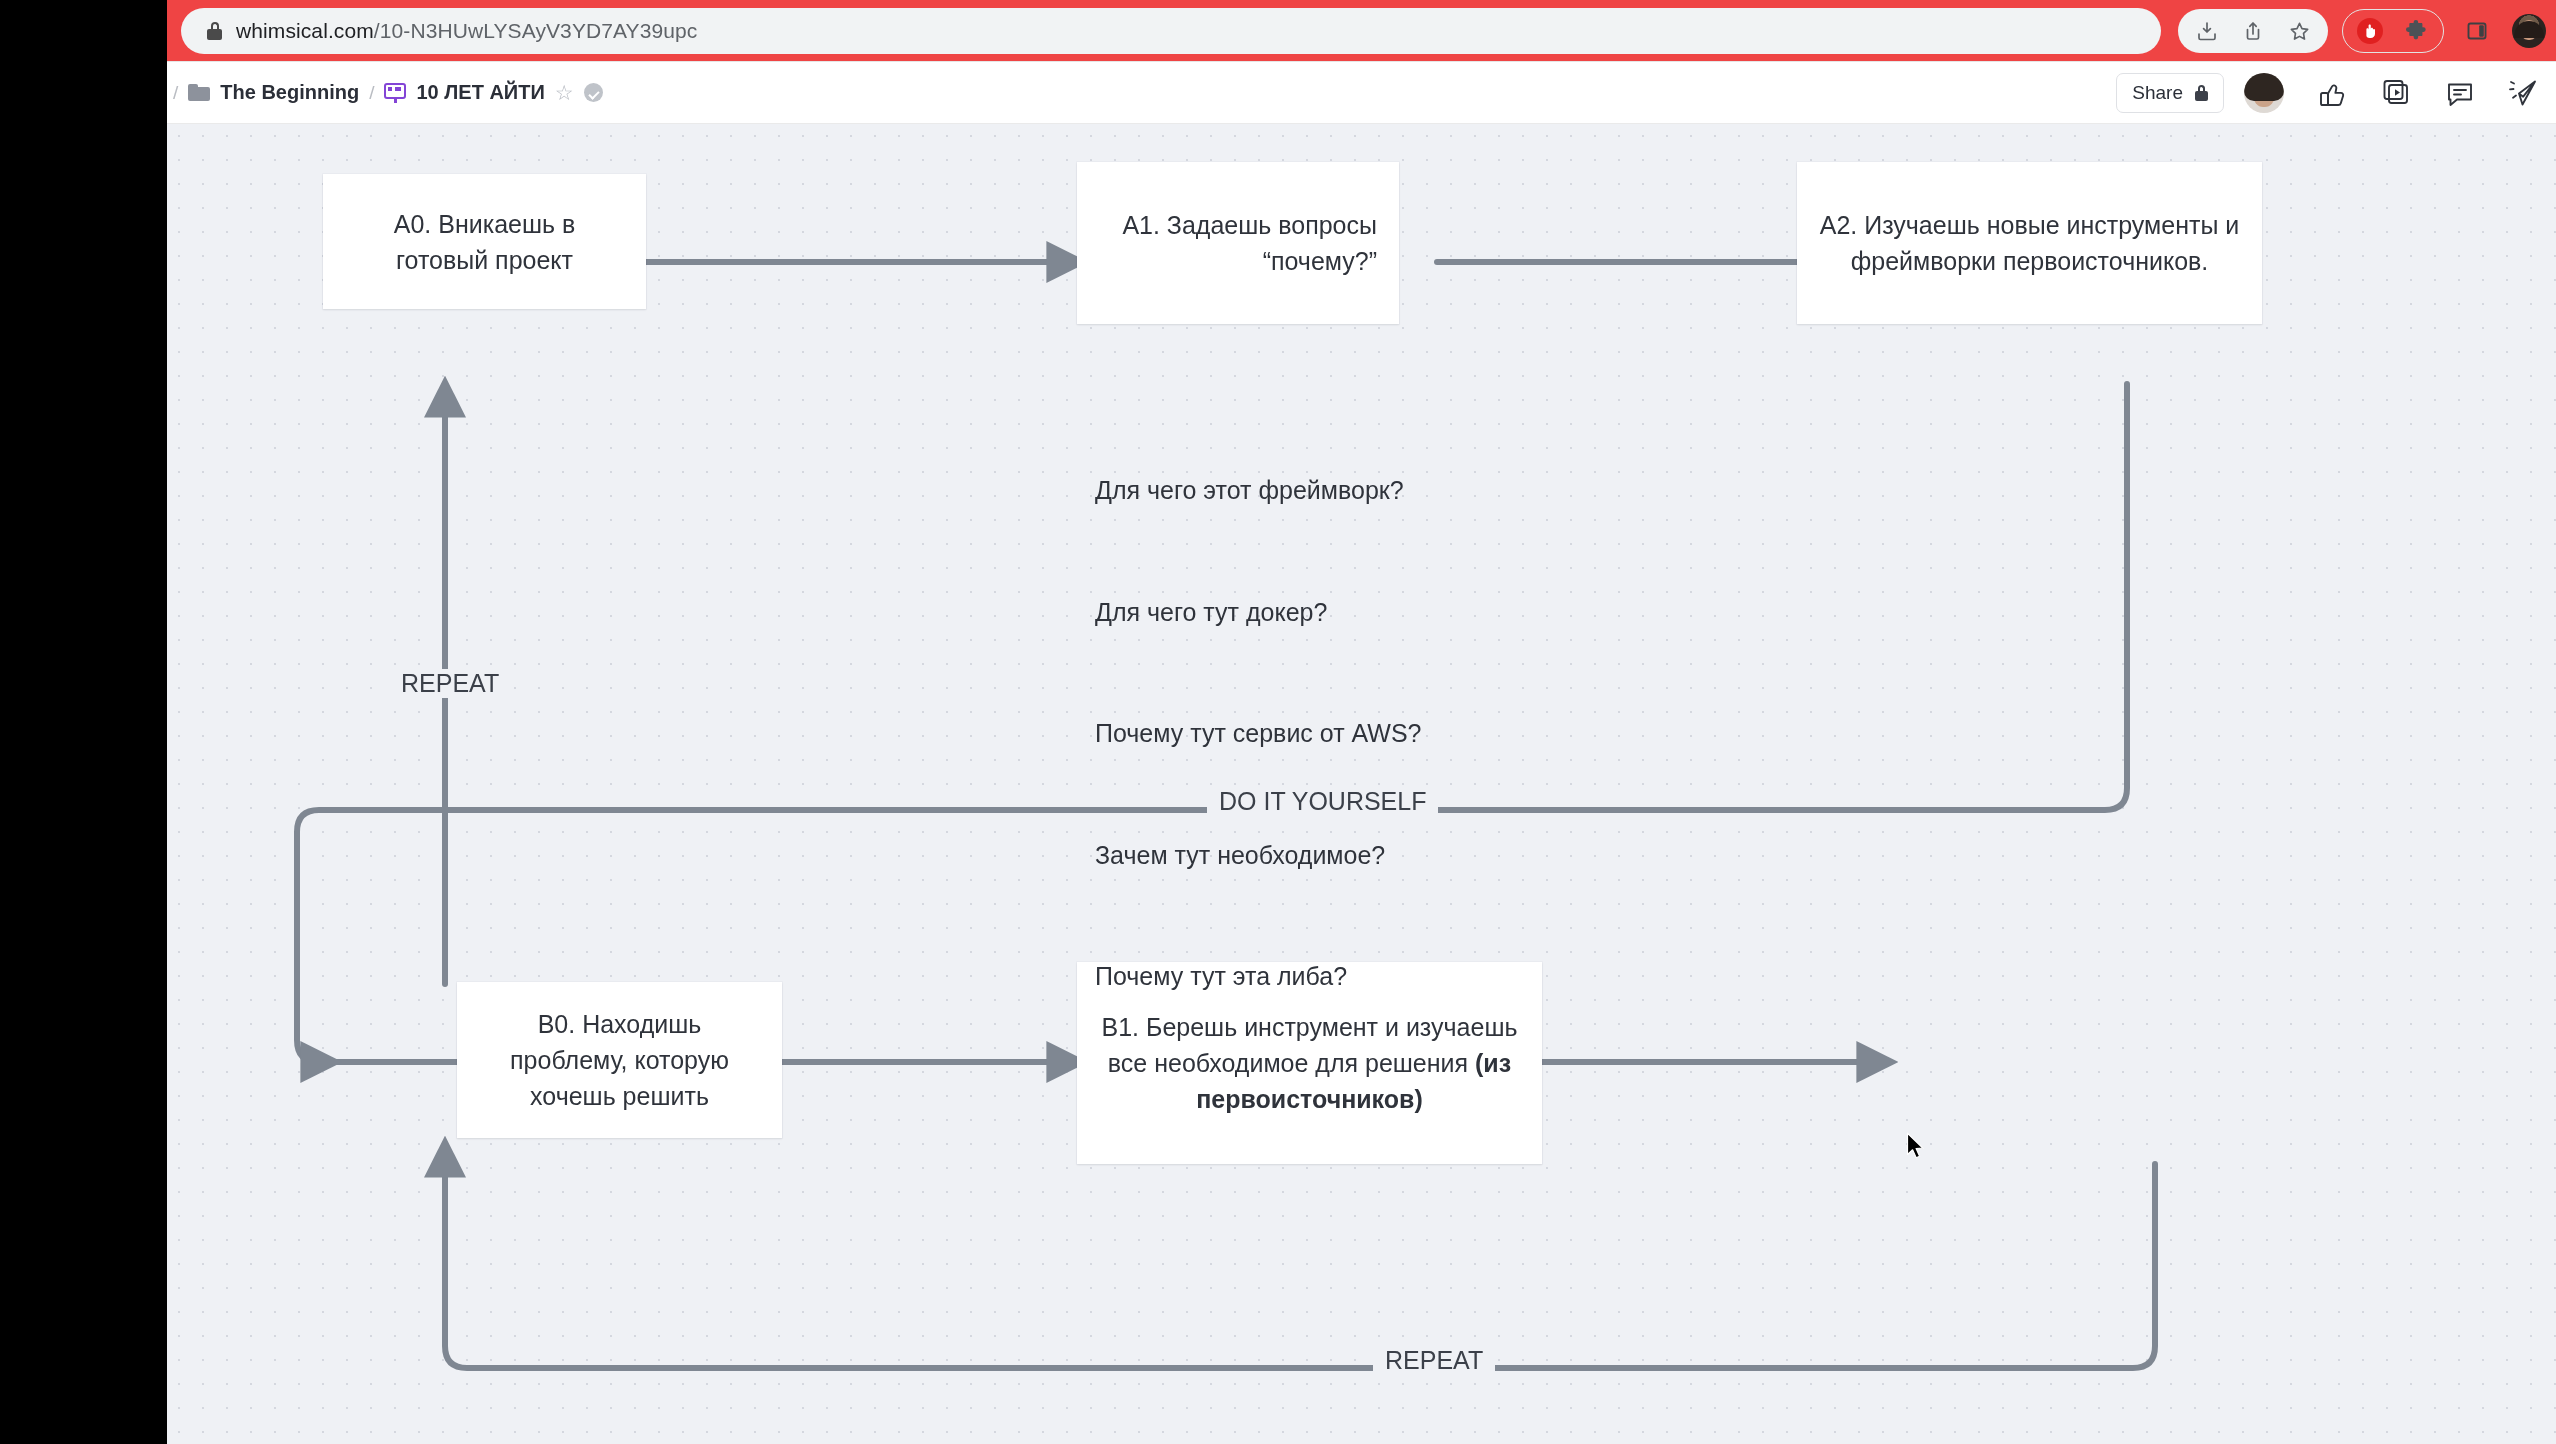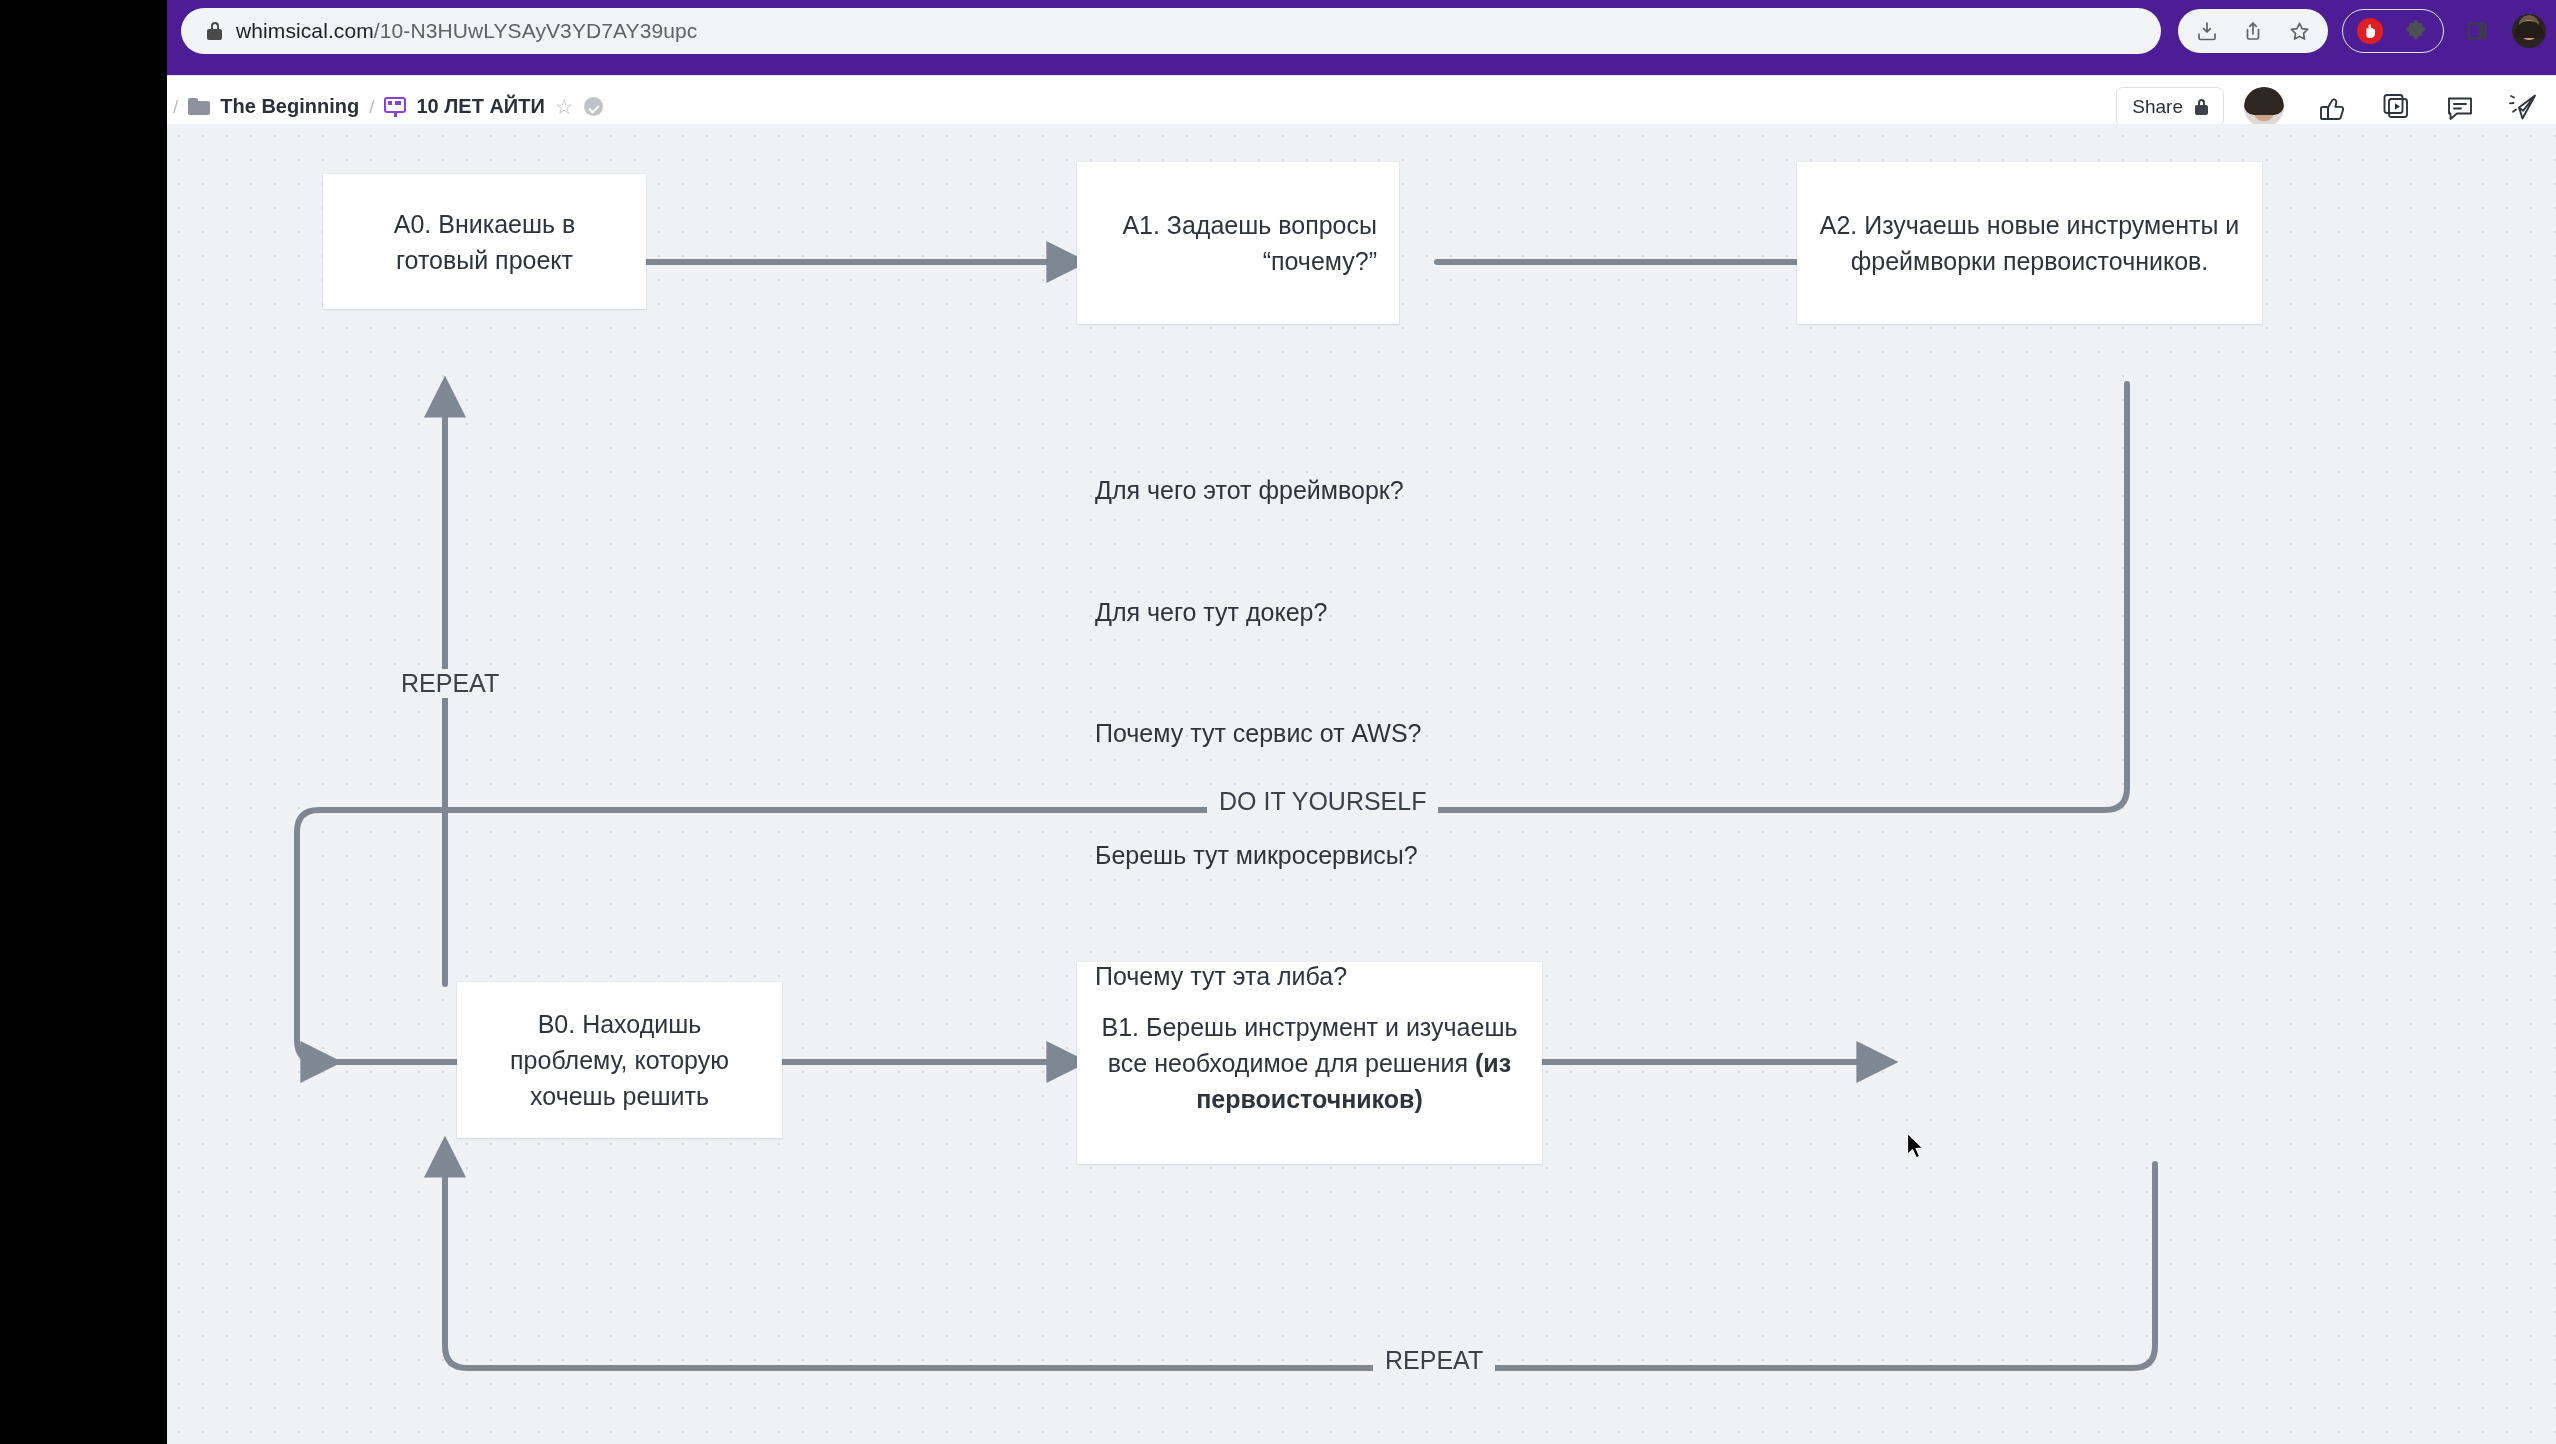--- a/index.html
+++ b/index.html
@@ -16,22 +16,22 @@
   .browser {
     position: absolute; left: 167px; top: 0;
     width: 2389px; height: 1444px;
     background: #ffffff;
     overflow: hidden;
   }
 
   
   .chrome-bar {
     position: relative;
-    height: 76px;
-    background: #4c1d95;
+    height: 62px;
+    background: #ef4444;
     border-bottom: 1px solid #e6e6e6;
     display: flex; align-items: center;
   }
   .omnibox {
     position: absolute; left: 14px; top: 8px;
     height: 46px; width: 1980px;
     background: #f1f3f4;
     border-radius: 23px;
     display: flex; align-items: center;
     padding-left: 26px;
@@ -307,21 +307,21 @@
 
       <div class="node" style="left:910px; top:838px; width:465px; height:202px;">
         <span><span>B1. Берешь инструмент и изучаешь все необходимое для решения </span><b>(из первоисточников)</b></span>
       </div>
 
 
       <div class="qlist" style="left:928px; top:265px;">
         <div>Для чего этот фреймворк?</div>
         <div>Для чего тут докер?</div>
         <div>Почему тут сервис от AWS?</div>
-        <div>Берешь тут микросервисы?</div>
+        <div>Зачем тут необходимое?</div>
         <div>Почему тут эта либа?</div>
       </div>
 
       <div class="edge-label" style="left:222px; top:545px;">REPEAT</div>
       <div class="edge-label" style="left:1040px; top:663px;">DO IT YOURSELF</div>
       <div class="edge-label" style="left:1206px; top:1222px;">REPEAT</div>
 
       <div class="cursor" style="left:1739px; top:1008px;">
         <svg width="22" height="30" viewBox="0 0 22 30">
             <path d="M1.5 1.2 1.5 22.5 6.6 17.8 10.2 25.8 13.6 24.2 10.1 16.5 17 16.2z" fill="#000" stroke="#fff" stroke-width="1.2" stroke-linejoin="round"></path>

